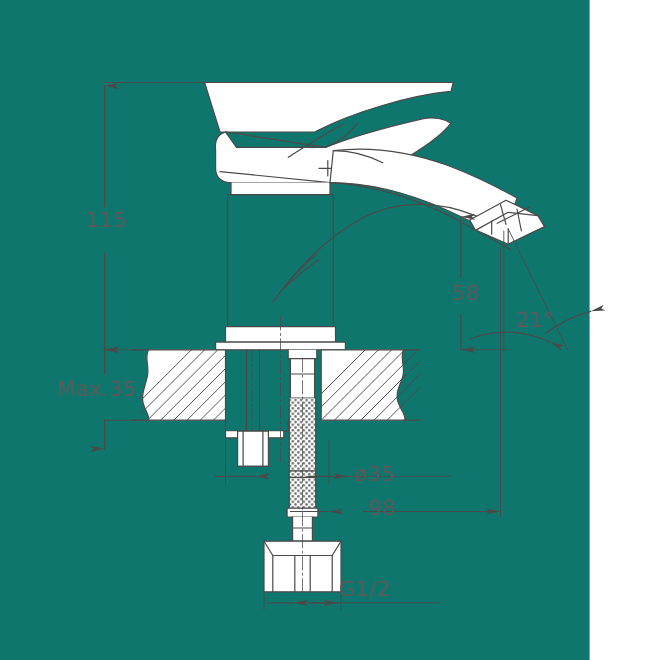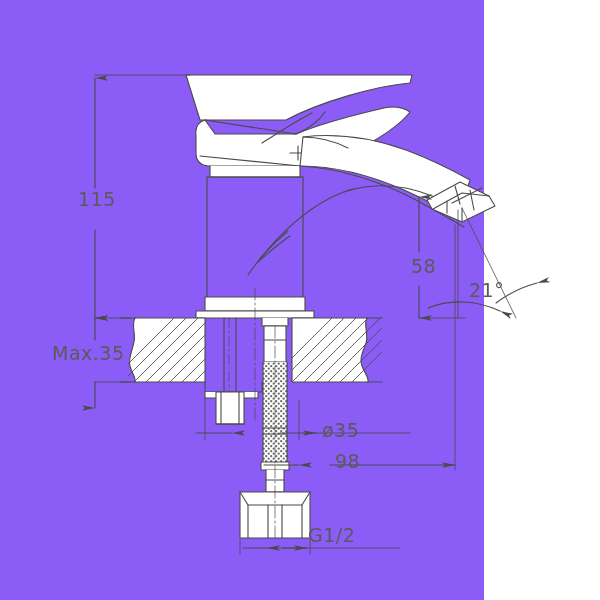--- a/index.html
+++ b/index.html
@@ -8,23 +8,23 @@
     background: #ffffff;
   }
   body {
     width: 600px;
     height: 600px;
     overflow: hidden;
     font-family: "DejaVu Sans", sans-serif;
   }
   #sheet {
     position: relative;
-    width: 484px;
+    width: 536px;
     height: 600px;
-    background: #8b5cf6;
+    background: #0f766e;
   }
   svg.drawing {
     position: absolute;
     left: 0;
     top: 0;
     width: 600px;
     height: 600px;
   }
   .dimtext {
     font-family: "DejaVu Sans", sans-serif;

